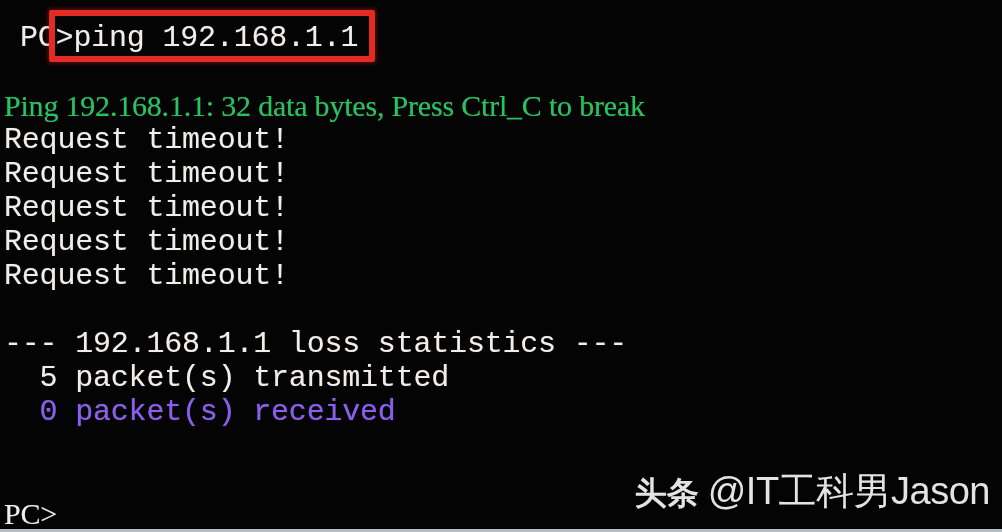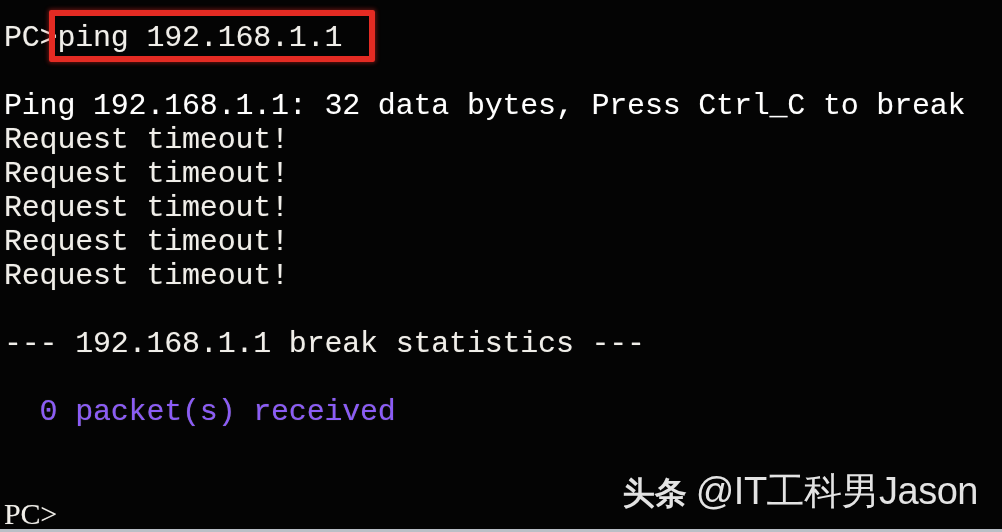--- a/index.html
+++ b/index.html
@@ -49,21 +49,21 @@
     border: 6px solid #e42b23;
     box-sizing: border-box;
     border-radius: 2px;
     box-shadow: 0 0 4px 1px rgba(228,43,35,0.45);
     pointer-events: none;
   }
 
   
   #watermark {
     position: absolute;
-    right: 24px;
+    right: 12px;
     bottom: 15px;
     display: flex;
     align-items: baseline;
     gap: 9px;
     color: #efefef;
     font-family: "Liberation Sans", "DejaVu Sans", sans-serif;
     opacity: 0.95;
   }
   #watermark .wm-brand {
     font-size: 32px;
@@ -85,30 +85,31 @@
     height: 3px;
     background: #b9bfc6;
   }
 </style>
 </head>
 <body>
 
 <div id="screen" style="background: rgb(4, 4, 4);">
 
   <div id="console">
-    <div class="line" style="top: 21px; color: rgb(240, 238, 233);">PC&gt;ping 192.168.1.1</div>
+    <div class="line" style="top: 21px; color: rgb(240, 238, 233); margin-left: 16px;">PC&gt;ping 192.168.1.1</div>
     <div class="line blank" style="top: 55px;"></div>
-    <div class="line" style="top: 89px; color: #ffffff;">Ping 192.168.1.1: 32 data bytes, Press Ctrl_C to break</div>
+    <div class="line" style="top: 89px; color: #22c55e; font-family: Liberation Serif, serif;">Ping 192.168.1.1: 32 data bytes, Press Ctrl_C to break</div>
     <div class="line" style="top: 123px; color: rgb(240, 238, 233);">Request timeout!</div>
     <div class="line" style="top: 157px; color: rgb(240, 238, 233);">Request timeout!</div>
     <div class="line" style="top: 191px; color: rgb(240, 238, 233);">Request timeout!</div>
     <div class="line" style="top: 225px; color: rgb(240, 238, 233);">Request timeout!</div>
     <div class="line" style="top: 259px; color: rgb(240, 238, 233);">Request timeout!</div>
     <div class="line blank" style="top: 293px;"></div>
-    <div class="line" style="top: 327px; color: rgb(240, 238, 233);">--- 192.168.1.1 break statistics ---</div>
+    <div class="line" style="top: 327px; color: rgb(240, 238, 233);">--- 192.168.1.1 loss statistics ---</div>
+    <div class="line" style="top: 361px; color: rgb(240, 238, 233);">  5 packet(s) transmitted</div>
     <div class="line" style="top: 395px; color: #8b5cf6;">  0 packet(s) received</div>
     <div class="line blank" style="top: 463px;"></div>
     <div class="line" style="top: 497px; color: rgb(240, 238, 233); font-family: Liberation Serif, serif;">PC&gt;</div>
   </div>
 
   <div id="highlight-box" style="border-color: rgb(228, 43, 35);"></div>
 
   <div id="watermark">
     <span class="wm-brand">头条</span>
     <span class="wm-handle">@IT工科男Jason</span>

